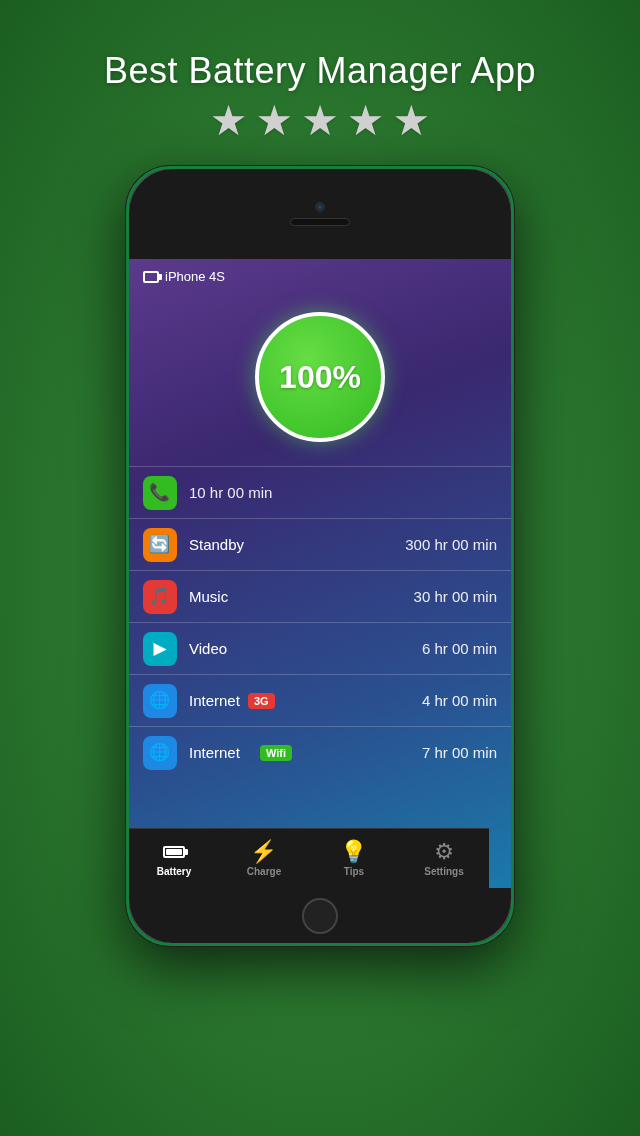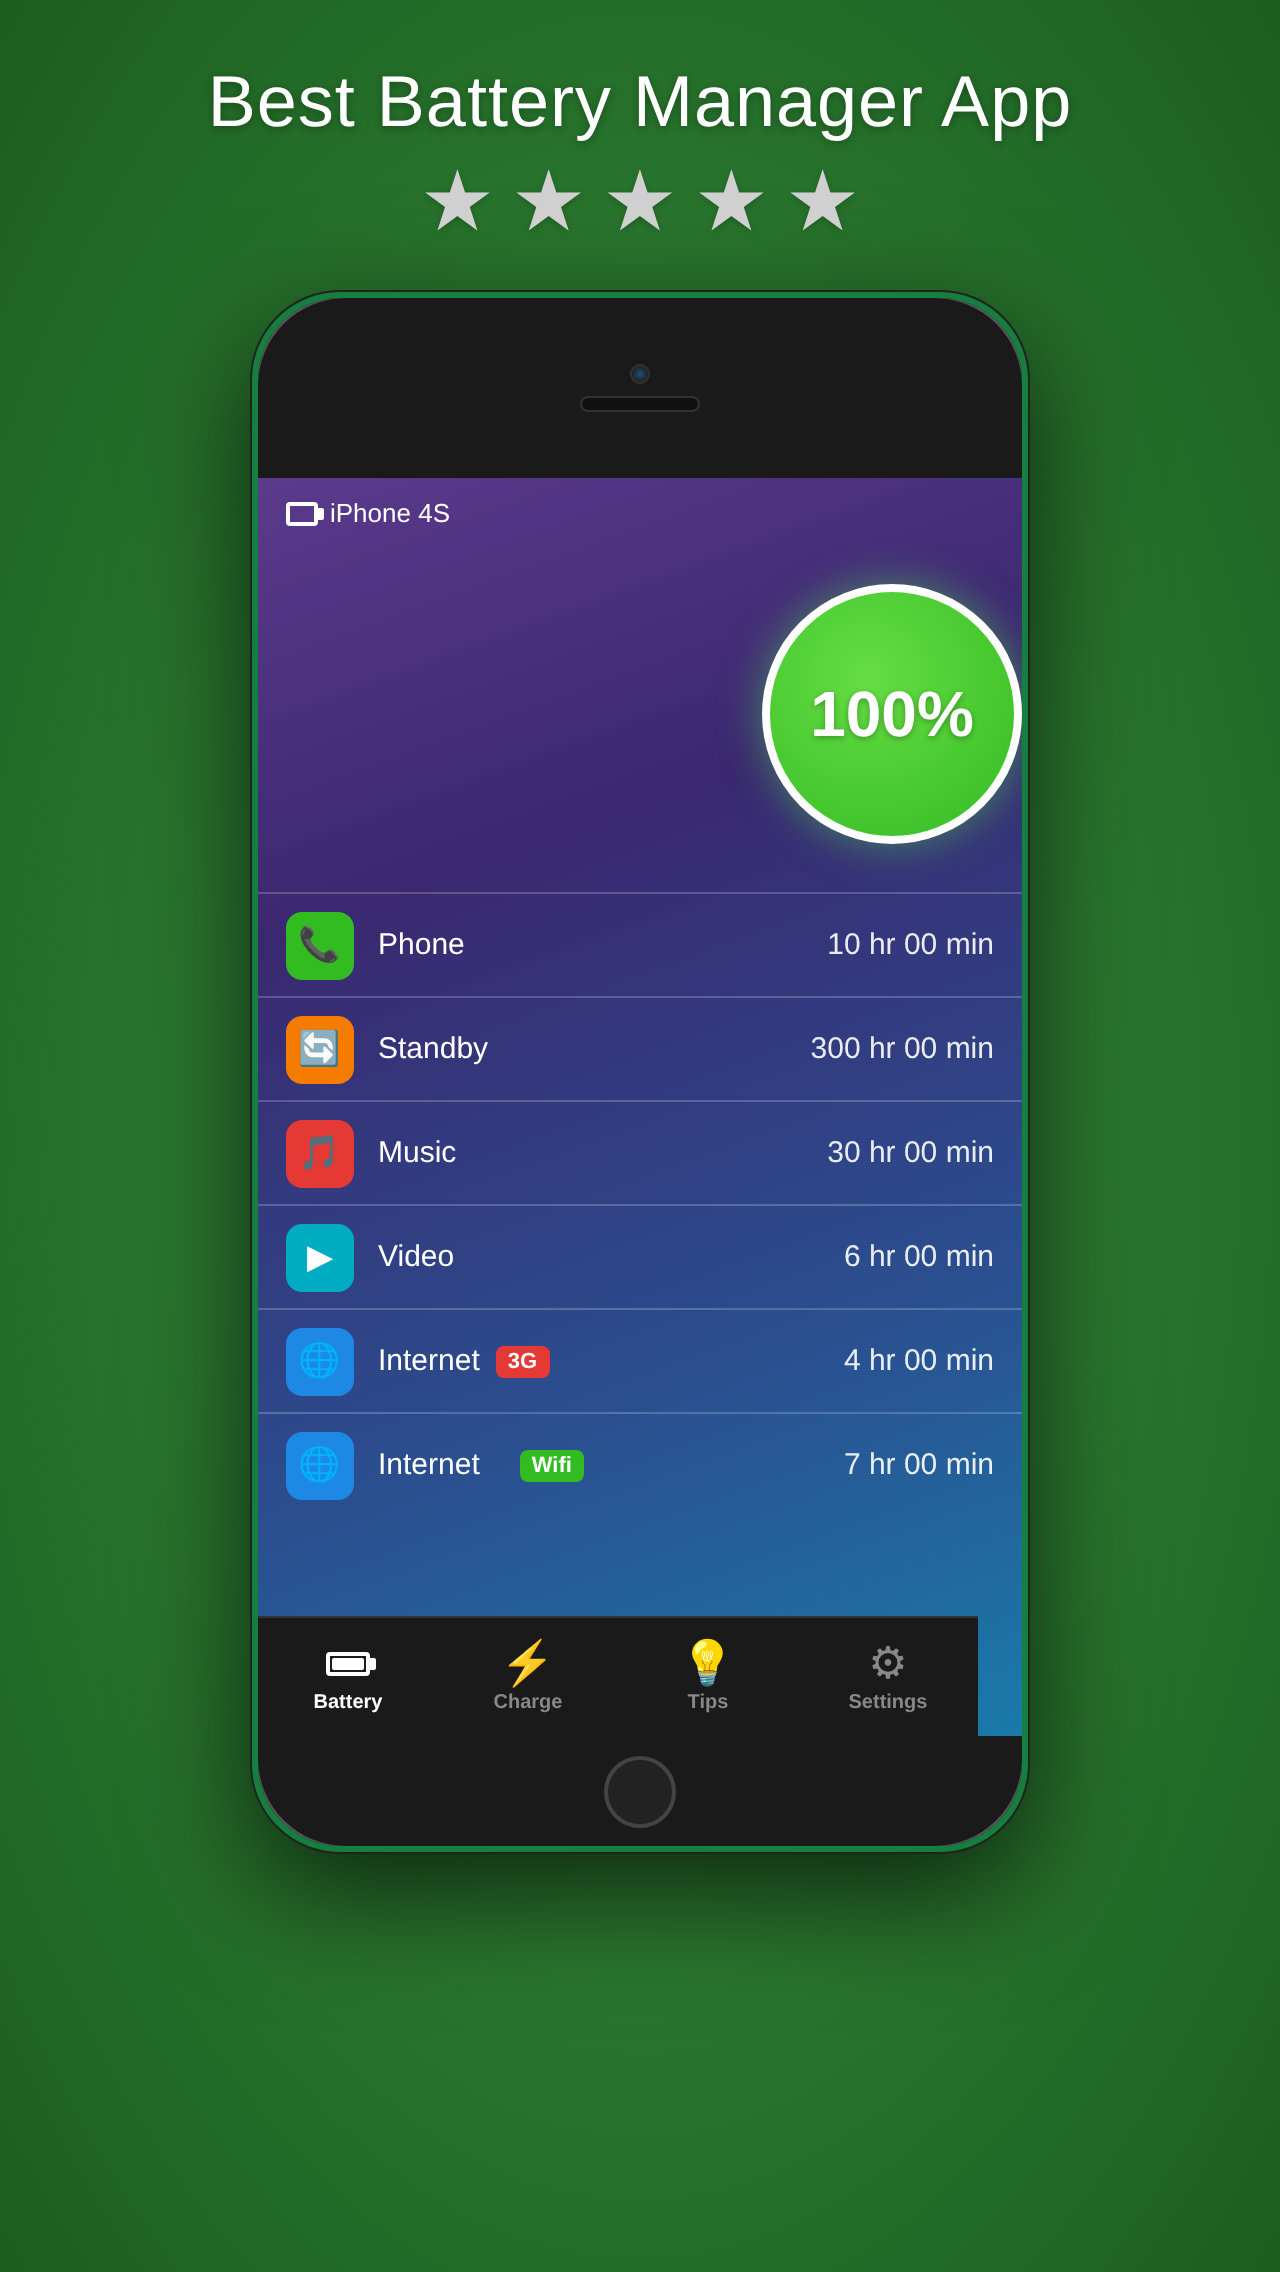--- a/index.html
+++ b/index.html
@@ -15,20 +15,21 @@
       font-family: 'Helvetica Neue', Helvetica, Arial, sans-serif;
       position: relative;
     }
 
     .header-area {
       width: 100%;
       text-align: center;
       padding-top: 30px;
       padding-bottom: 10px;
       z-index: 2;
+      margin-top: 20px;
     }
 
     .app-title {
       color: white;
       font-size: 36px;
       font-weight: 300;
       text-shadow: 0 1px 4px rgba(0,0,0,0.3);
       letter-spacing: 0.5px;
     }
 
@@ -174,21 +175,21 @@
     }
 
     .device-name {
       color: white;
       font-size: 13px;
       font-weight: 400;
     }
 
     .battery-circle-area {
       display: flex;
-      justify-content: flex-end;
+      justify-content: center;
       align-items: center;
       padding: 20px 0 24px;
     }
 
     .battery-circle {
       width: 130px;
       height: 130px;
       border-radius: 50%;
       background: radial-gradient(circle at 40% 35%, #66dd44, #33bb22);
       border: 4px solid white;
@@ -387,23 +388,20 @@
         <span class="battery-percent">100%</span>
       </div>
     </div>
 
     <div class="stats-list">
 
       <div class="stat-row">
         <div class="stat-icon-wrap icon-green">
           <span class="stat-icon-symbol">📞</span>
         </div>
-        <div class="stat-label">
-          <span>Phone</span>
-        </div>
         <div class="stat-value">10 hr 00 min</div>
       </div>
 
       <div class="stat-row">
         <div class="stat-icon-wrap icon-orange">
           <span class="stat-icon-symbol">🔄</span>
         </div>
         <div class="stat-label">
           <span>Standby</span>
         </div>

